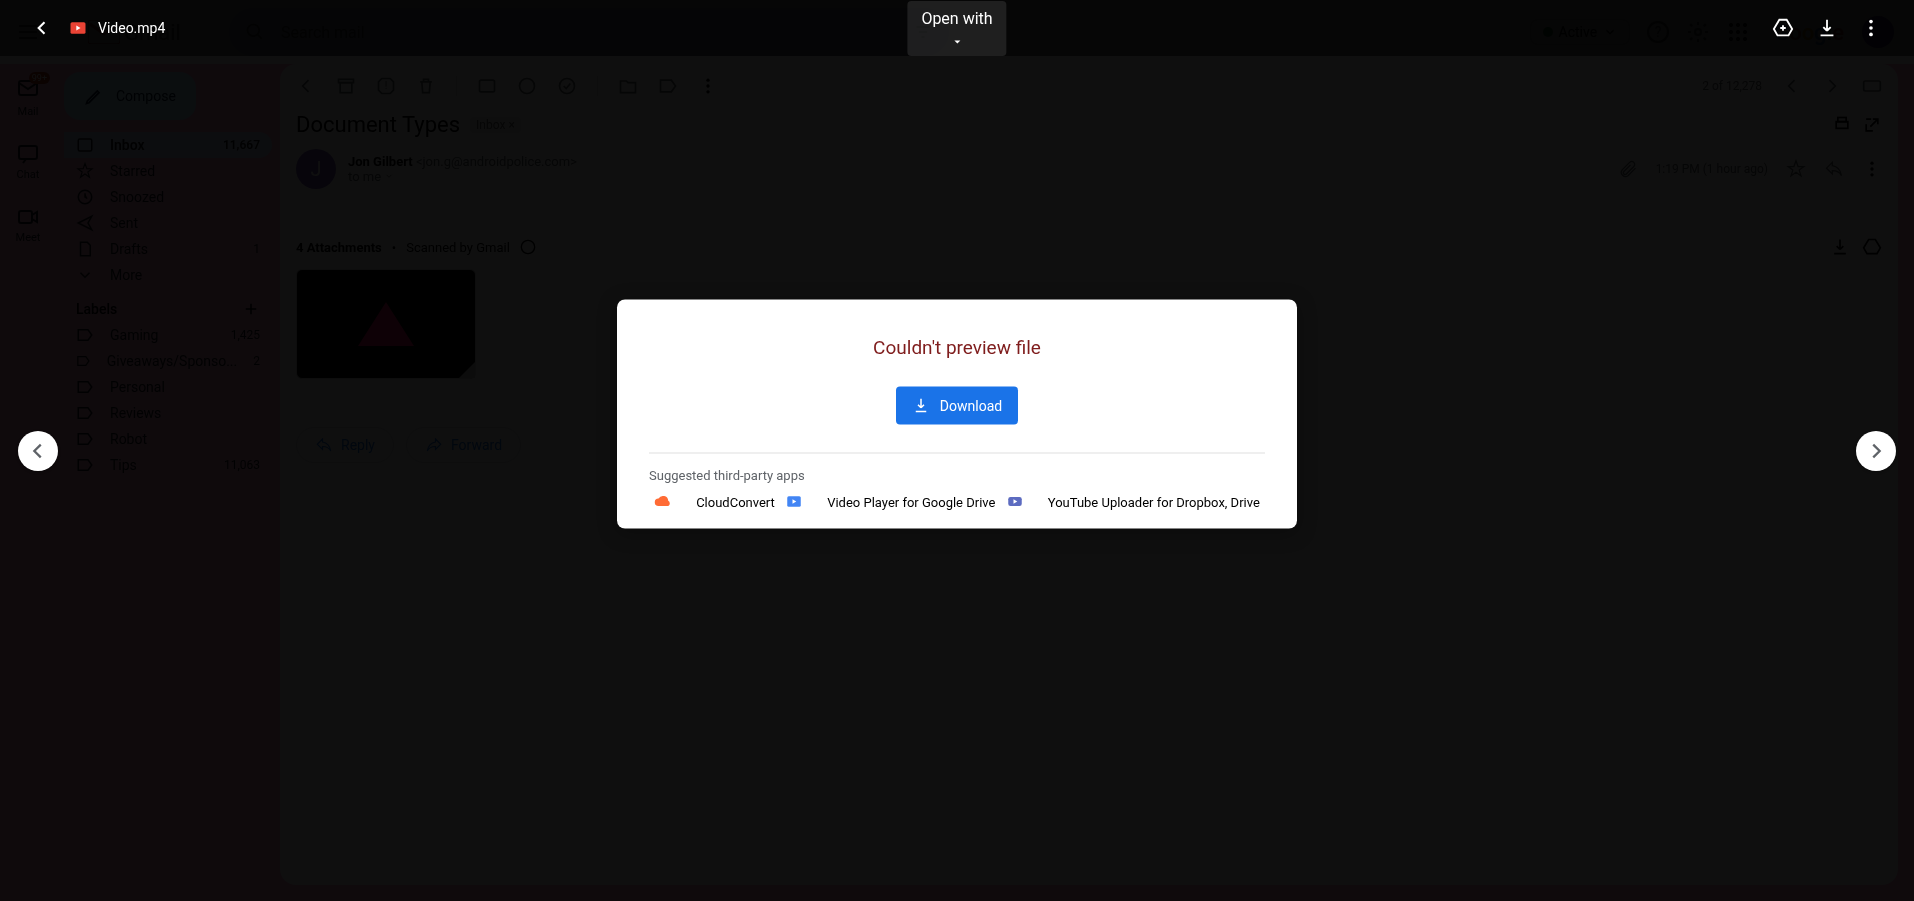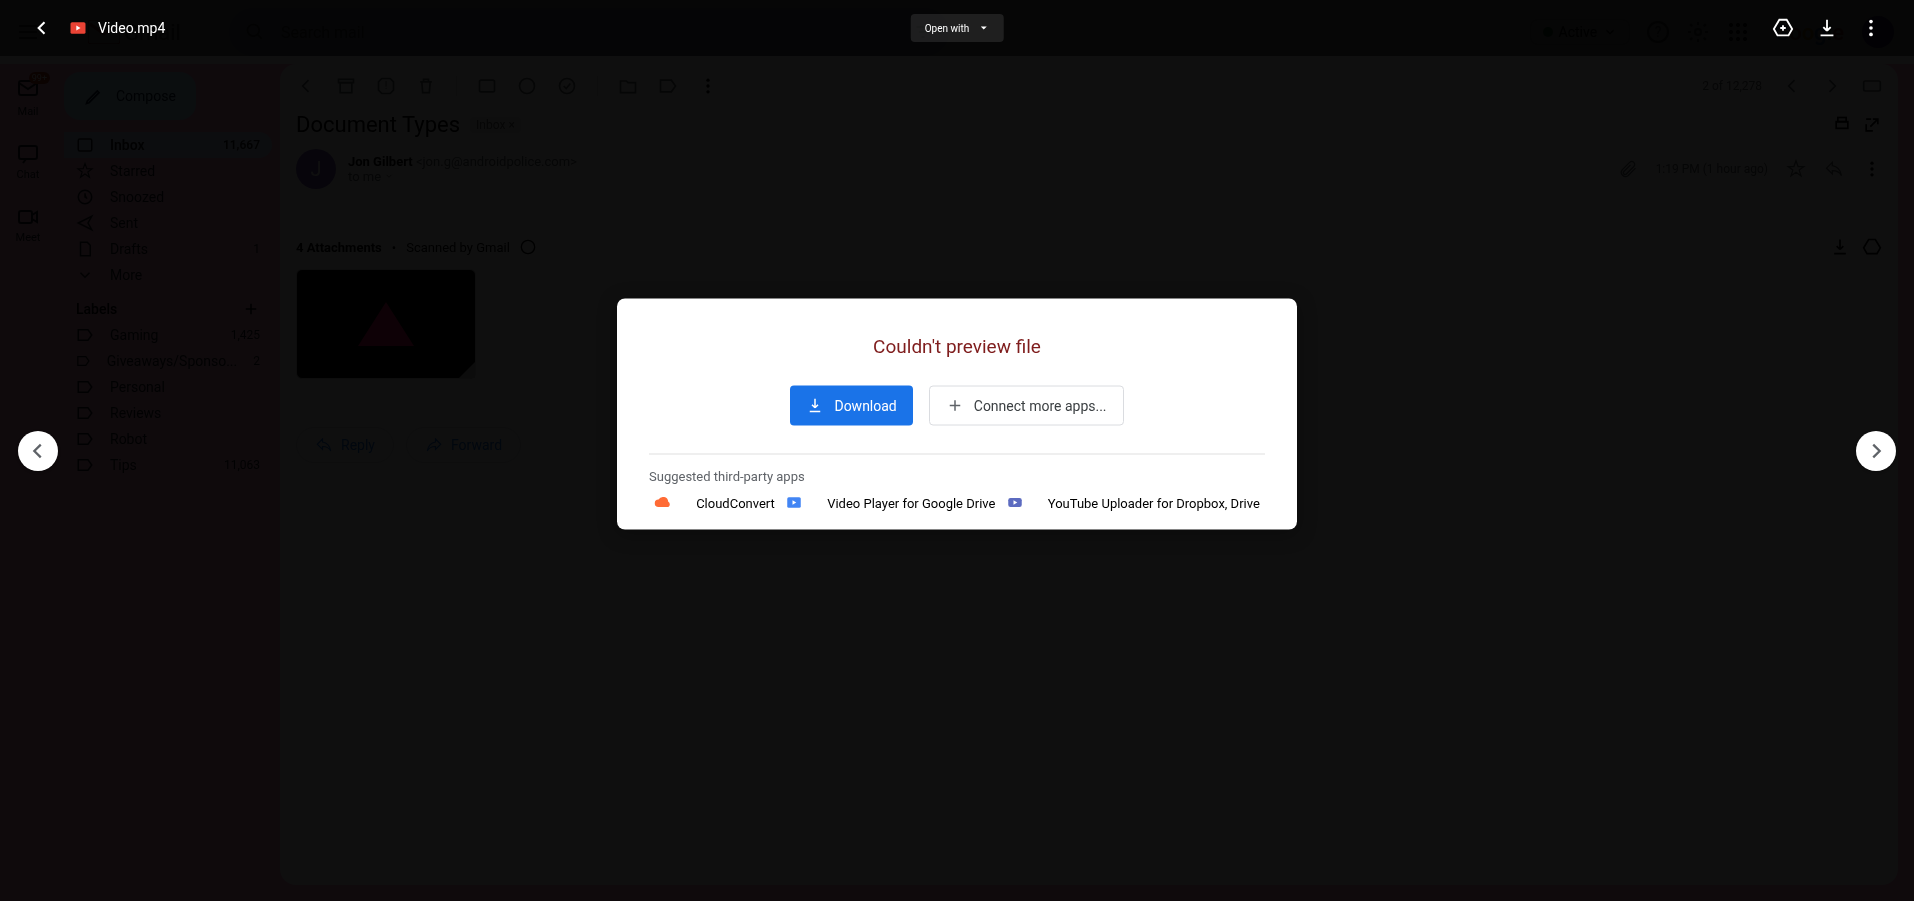--- a/index.html
+++ b/index.html
@@ -53,21 +53,21 @@
 
 .reply-chips { display:flex; gap:12px; margin-top:48px; }
 .chip { border:1px solid #dadce0; border-radius:20px; padding:8px 18px; font-size:14px; display:flex; align-items:center; gap:8px; color:#1a73e8; }
 
 
 .viewer-scrim { position:absolute; inset:0; background:rgba(0,0,0,0.85); }
 .viewer-top { position:absolute; top:0; left:0; right:0; height:56px; display:flex; align-items:center; padding:0 32px; color:#fff; gap:16px; background:rgba(0,0,0,0.6); }
 .file-chip { display:flex; align-items:center; gap:10px; font-size:14px; }
 .file-ic { width:20px; height:20px; }
 .viewer-top .mid { position:absolute; left:50%; transform:translateX(-50%); }
-.openwith { background:rgba(255,255,255,0.1); padding:8px 14px; border-radius:4px; display:flex; align-items:center; gap:8px; font-size:10px; }
+.openwith { background:rgba(255,255,255,0.1); padding:8px 14px; border-radius:4px; display:flex; align-items:center; gap:8px; font-size:16px;flex-direction:column; }
 .viewer-top .right { margin-left:auto; display:flex; gap:22px; align-items:center; }
 
 .side-arrow { position:absolute; top:50%; transform:translateY(-50%); width:40px; height:40px; border-radius:50%; background:#fff; color:#5f6368; display:flex; align-items:center; justify-content:center; box-shadow:0 1px 3px rgba(0,0,0,0.3); }
 .side-arrow.left { left:18px; }
 .side-arrow.right { right:18px; }
 
 .center-card { position:absolute; left:50%; top:46%; transform:translate(-50%,-50%); width:680px; background:#fff; border-radius:8px; padding:36px 32px 0; text-align:center; box-shadow:0 4px 20px rgba(0,0,0,0.3); }
 .center-card h2 { font-size:19px; font-weight:400; color:#7f1d1d; }
 .center-card p.sub { font-size:17px; color:#202124; margin-top:2px; }
 .card-btns { display:flex; gap:16px; justify-content:center; margin:28px 0; }
@@ -442,26 +442,20 @@
 
 <div class="center-card">
   <h2>Couldn't preview file</h2>
   <div class="card-btns">
     <div class="btn primary">
       <svg width="18" height="18" viewBox="0 0 24 24">
           <path d="M12 3v12m0 0l-4-4m4 4l4-4M5 20h14" stroke="#fff" stroke-width="2" fill="none"></path>
         </svg>
       <span>Download</span>
     </div>
-    <div class="btn secondary">
-      <svg width="18" height="18" viewBox="0 0 24 24">
-          <path d="M12 5v14M5 12h14" stroke="#5f6368" stroke-width="2"></path>
-        </svg>
-      <span>Connect more apps...</span>
-    </div>
   </div>
   <div class="apps-header">Suggested third-party apps</div>
   <div class="apps-row">
     <div class="app">
       <svg class="app-ic" viewBox="0 0 24 24">
           <path d="M6 18a5 5 0 010-10 7 7 0 0113 3 4 4 0 010 7H6z" fill="#ff6b35"></path>
         </svg>
       <span>CloudConvert</span>
     </div>
     <div class="app">

